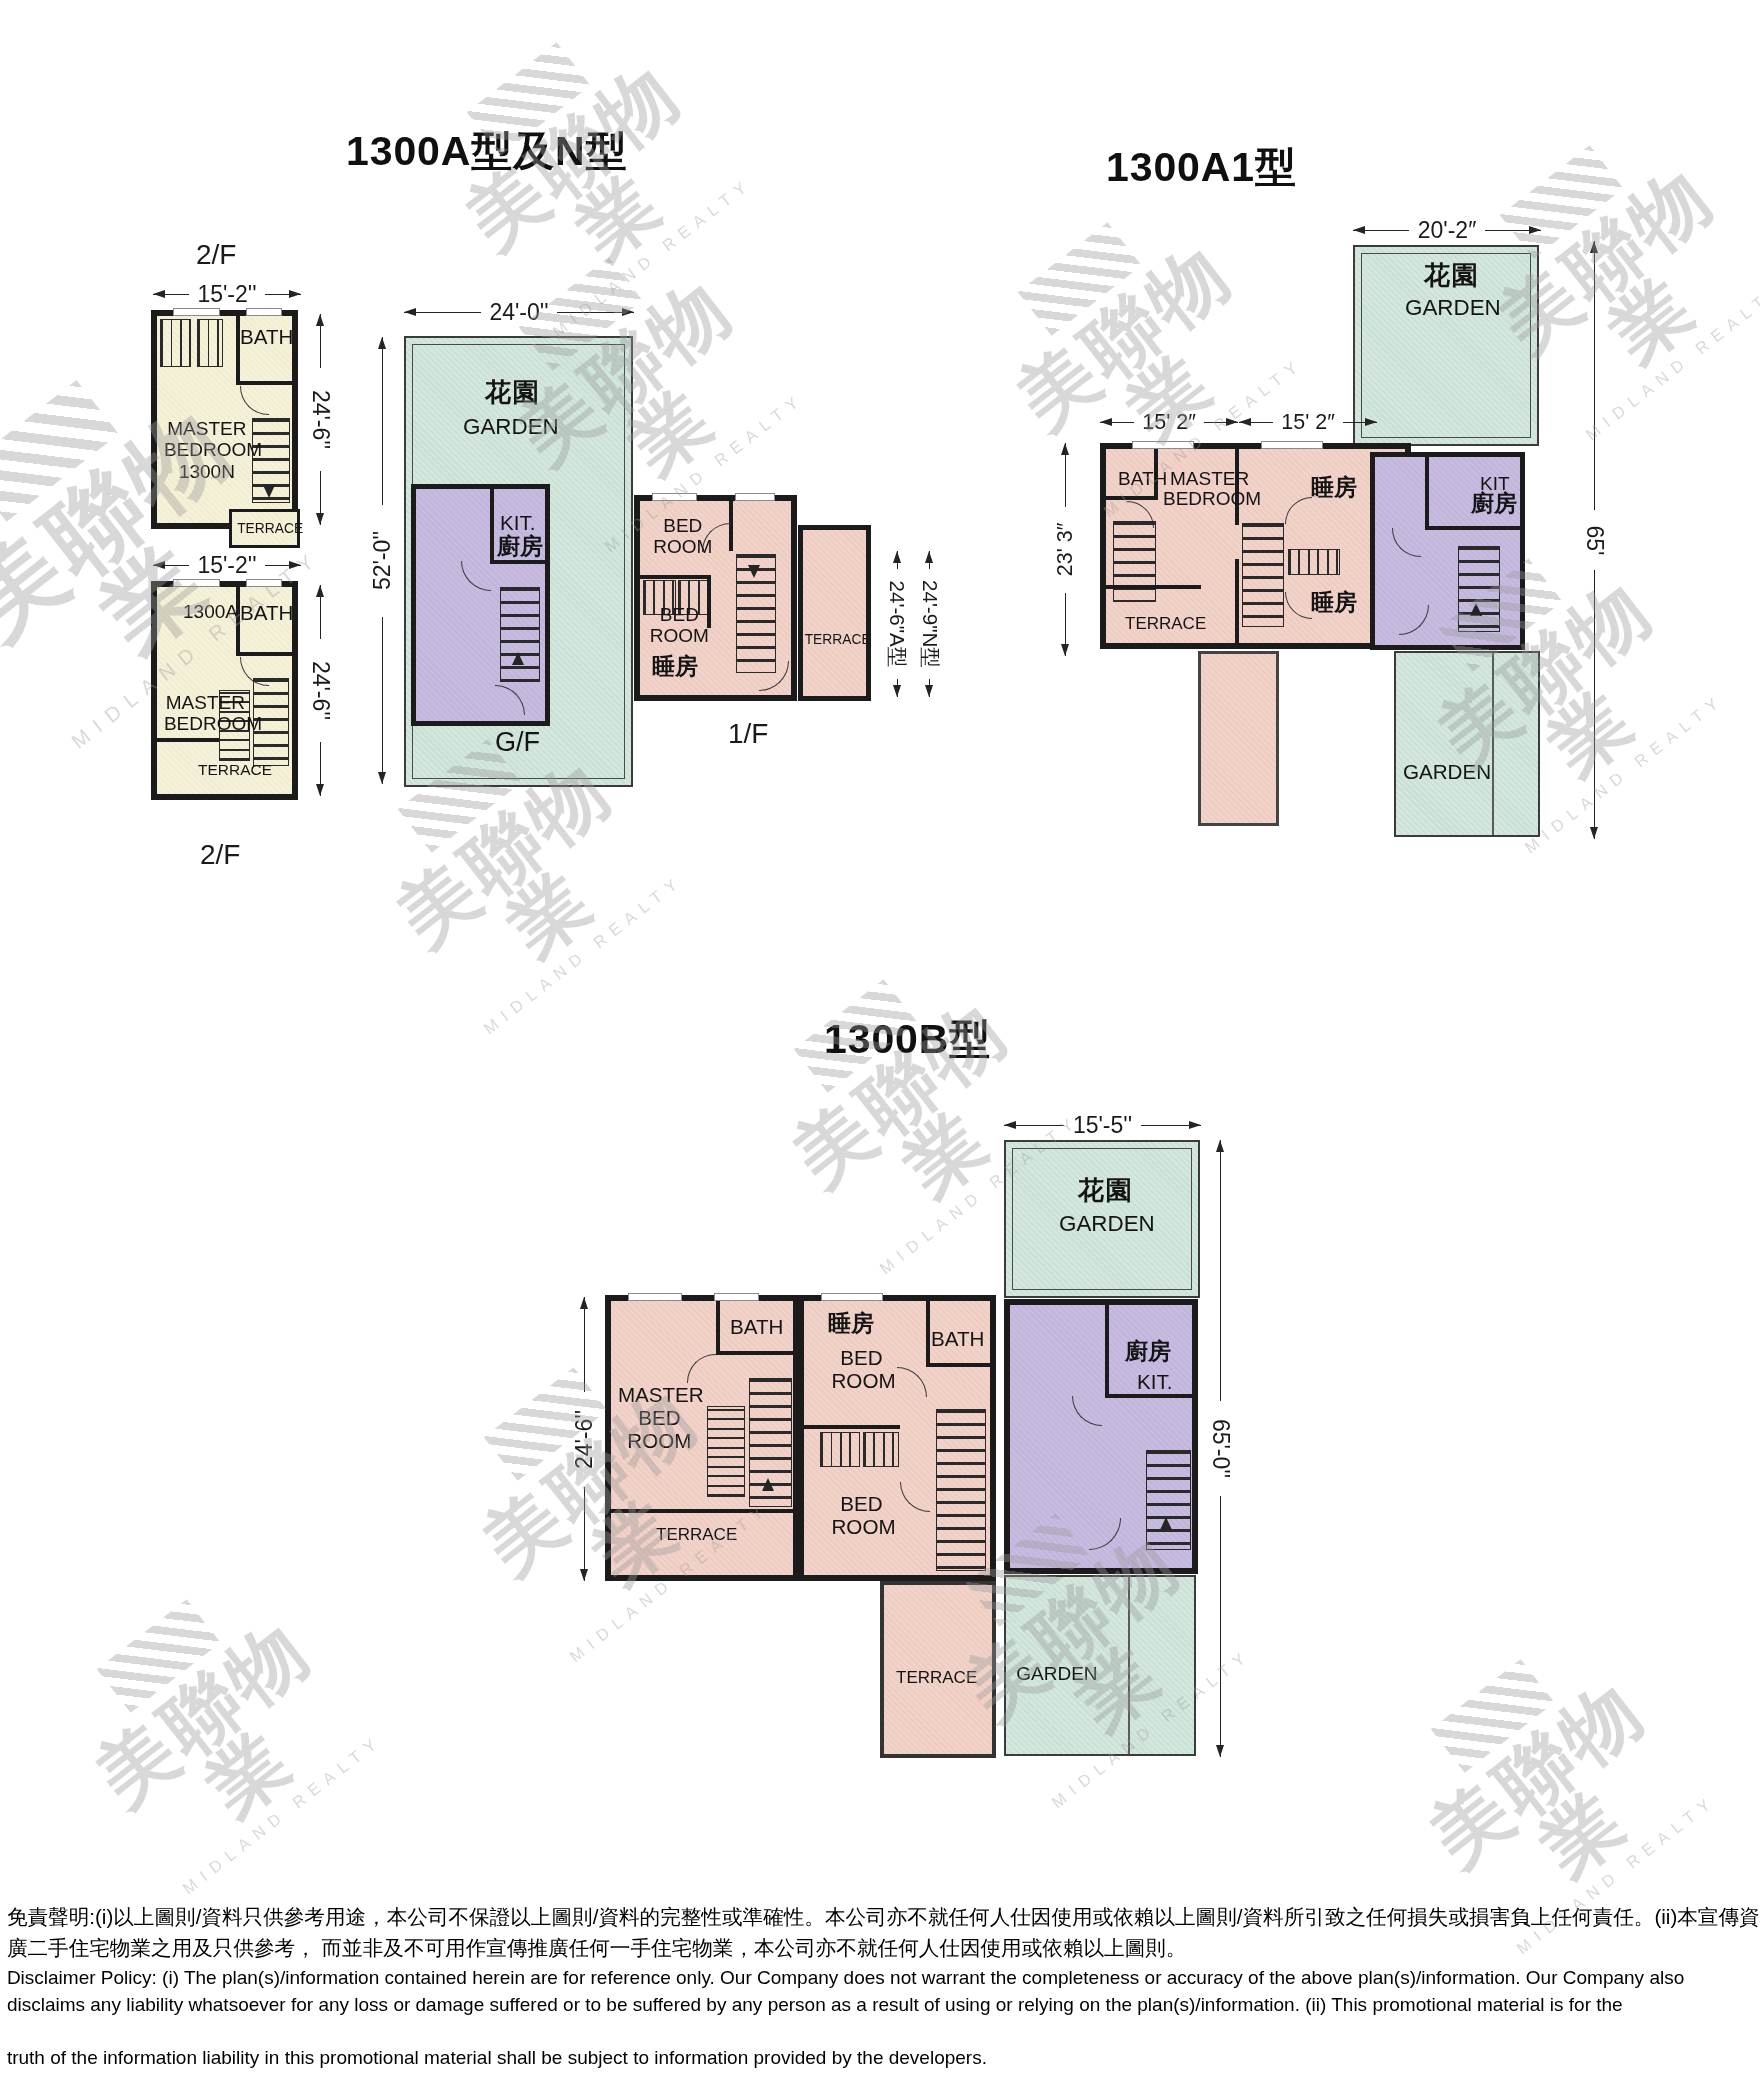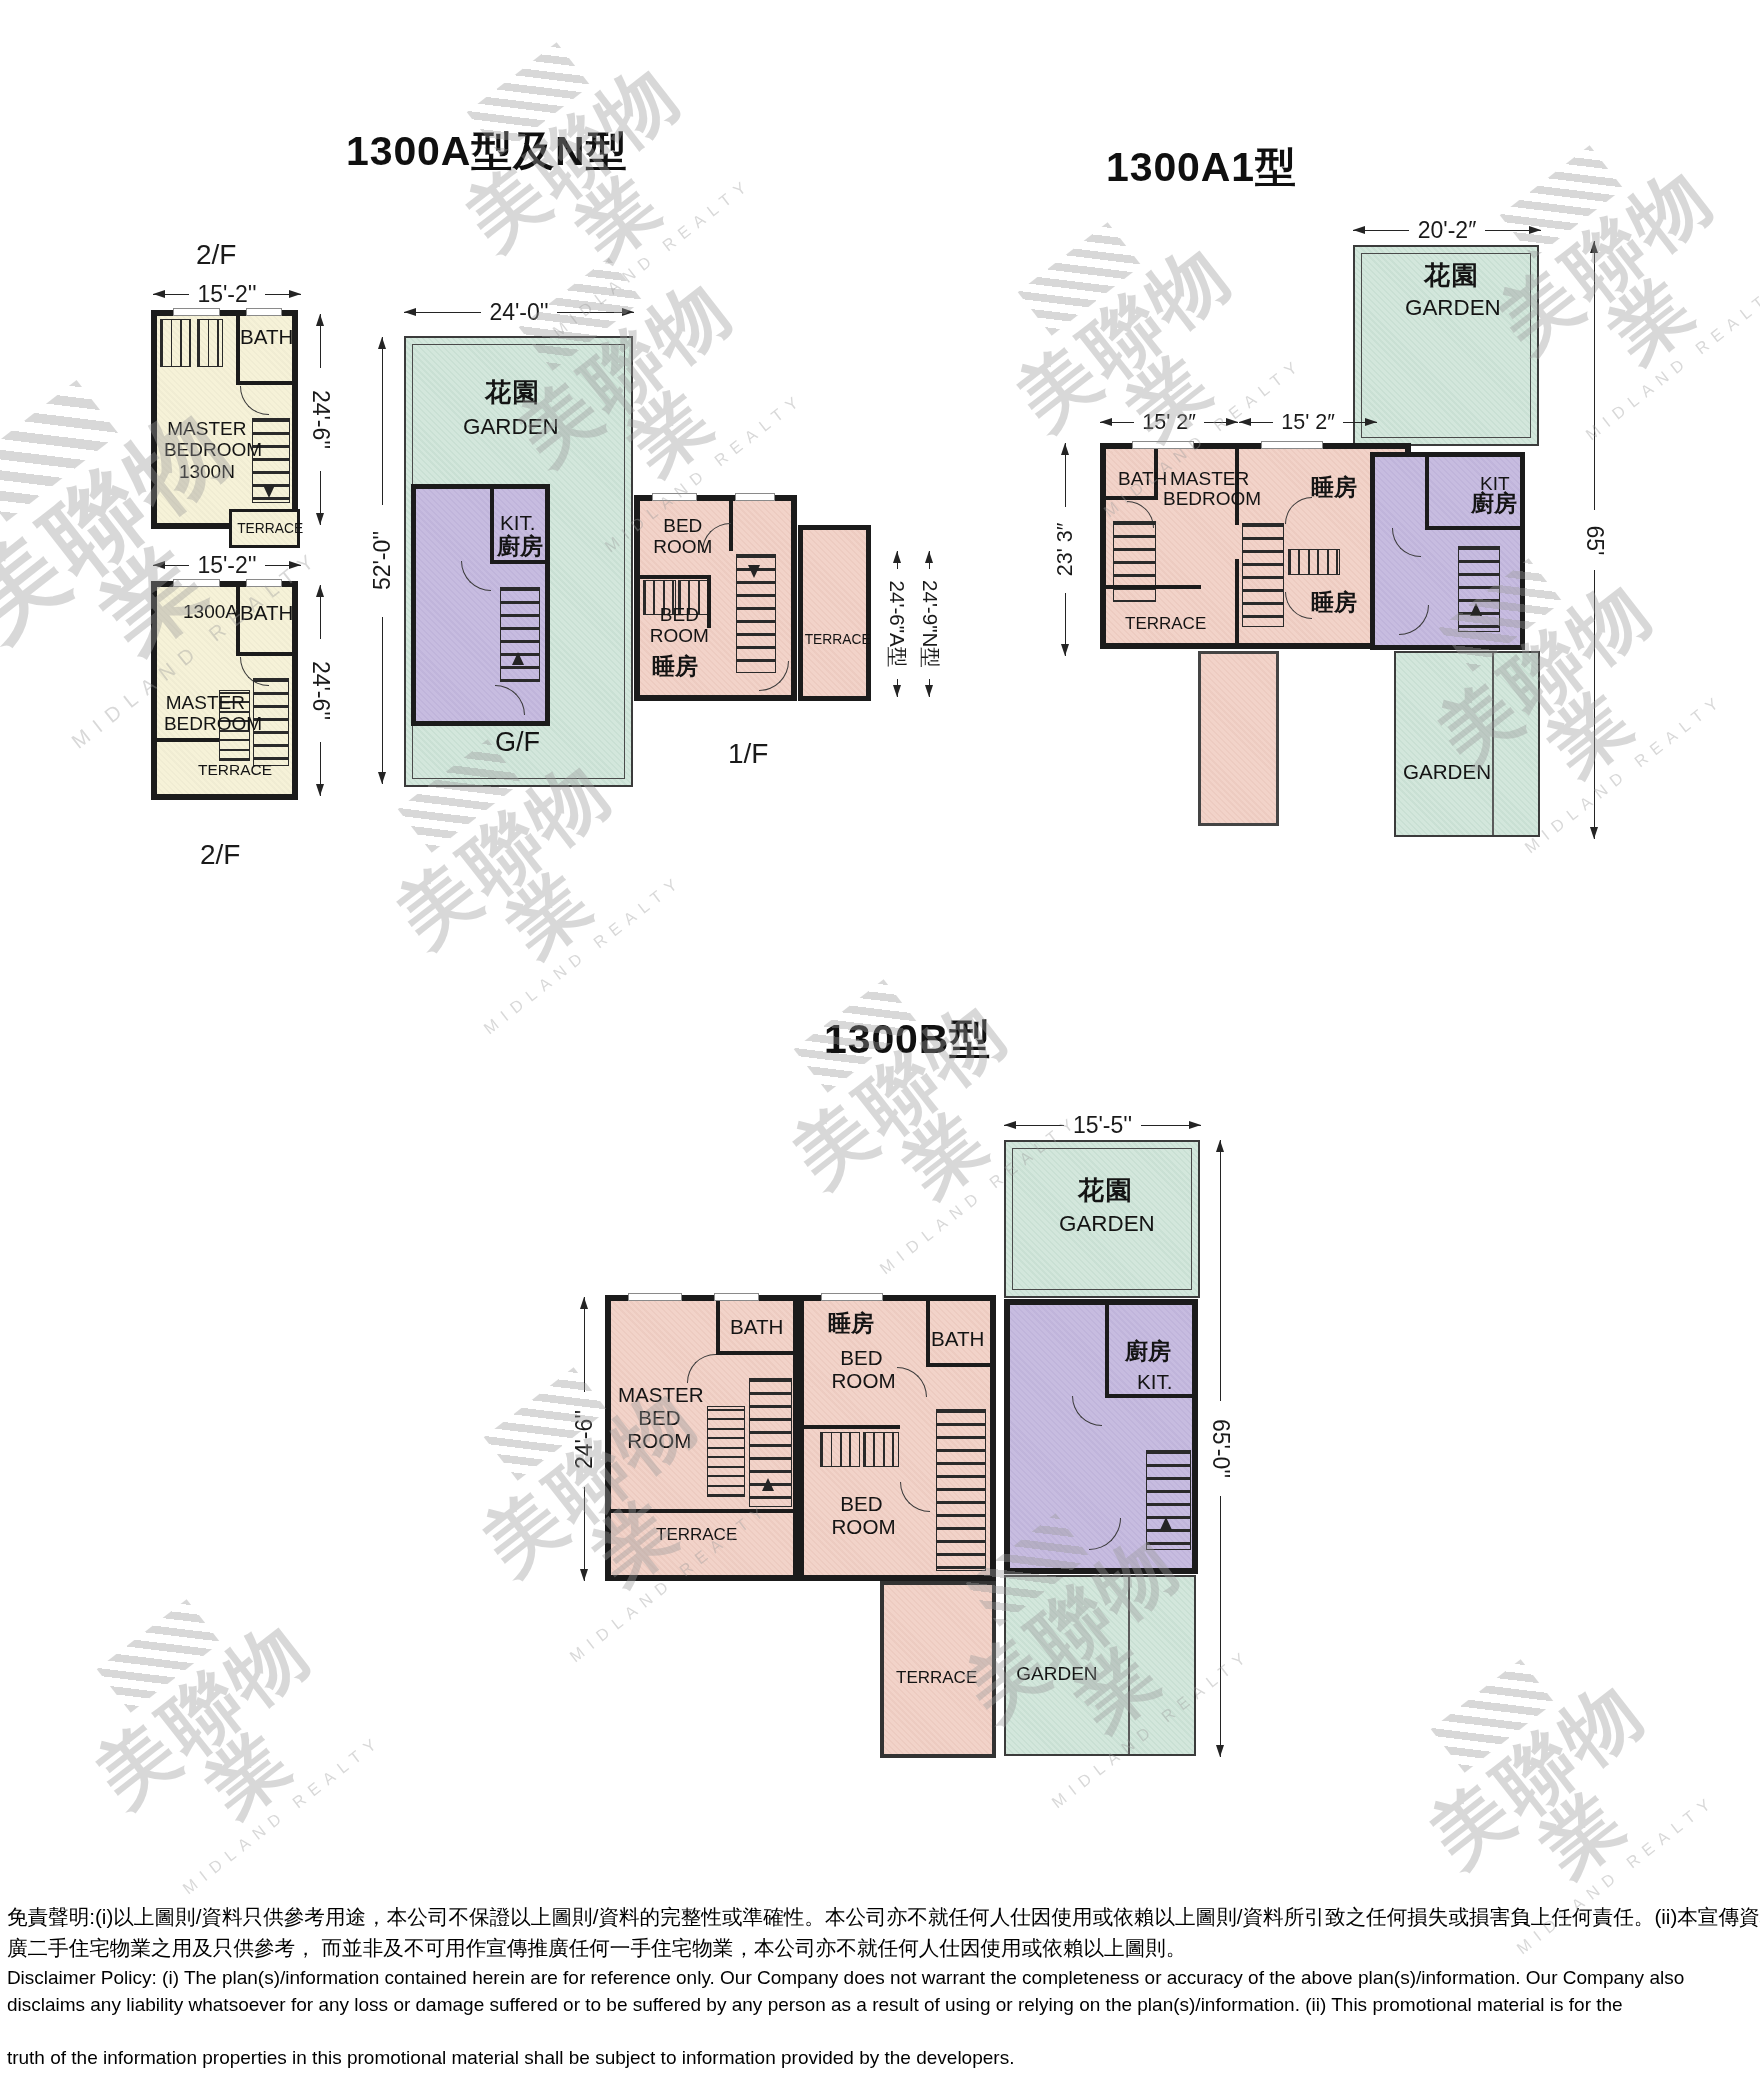--- a/index.html
+++ b/index.html
@@ -185,21 +185,21 @@
     </div>
     <div class="lb s22" style="left:3.4px;top:103px;width:72px;">
       <div>BED</div>
       <div>ROOM</div>
     </div>
     <div class="lb zhs" style="left:12px;top:153px;">睡房</div>
   </div>
   <div class="plan pink" style="left:798px;top:525px;width:63px;height:166px;border-width:5.2px;">
     <div class="lb s16" style="left:1.7px;top:102px;width:60px;">TERRACE</div>
   </div>
-  <div class="floorlbl" style="left:728px;top:738px;">1/F</div>
+  <div class="floorlbl" style="left:728px;top:718px;">1/F</div>
   <div class="vdim" style="left:883px;top:551px;height:146px;">
     <div class="seg au"></div>
     <div class="lblbox" style="height:110px;">
       <div class="lbl" style="font-size:20.6px;">24'-6"A型</div>
     </div>
     <div class="seg ad"></div>
   </div>
   <div class="vdim" style="left:915px;top:551px;height:146px;">
     <div class="seg au"></div>
     <div class="lblbox" style="height:110px;">
@@ -420,16 +420,16 @@
   <div class="wm" style="left:1394px;top:1669px;">
     <div class="blocks"></div>
     <div class="zhbig">美聯物業</div>
     <div class="enline">MIDLAND REALTY</div>
   </div>
 
   <div class="dline dzh" style="top:1903px;">免責聲明:(i)以上圖則/資料只供參考用途，本公司不保證以上圖則/資料的完整性或準確性。本公司亦不就任何人仕因使用或依賴以上圖則/資料所引致之任何損失或損害負上任何責任。(ii)本宣傳資料只可作宣傳及推</div>
   <div class="dline dzh" style="top:1934px;">廣二手住宅物業之用及只供參考， 而並非及不可用作宣傳推廣任何一手住宅物業，本公司亦不就任何人仕因使用或依賴以上圖則。</div>
   <div class="dline den" style="top:1994px;">disclaims any liability whatsoever for any loss or damage suffered or to be suffered by any person as a result of using or relying on the plan(s)/information. (ii) This promotional material is for the</div>
   <div class="dline den" style="top:1967px;">Disclaimer Policy: (i) The plan(s)/information contained herein are for reference only. Our Company does not warrant the completeness or accuracy of the above plan(s)/information. Our Company also</div>
-  <div class="dline den" style="top:2047px;">truth of the information properties in this promotional material shall be subject to information provided by the developers.</div>
+  <div class="dline den" style="top:2047px;">truth of the information liability in this promotional material shall be subject to information provided by the developers.</div>
 
 </div>
 
 
 </body></html>

